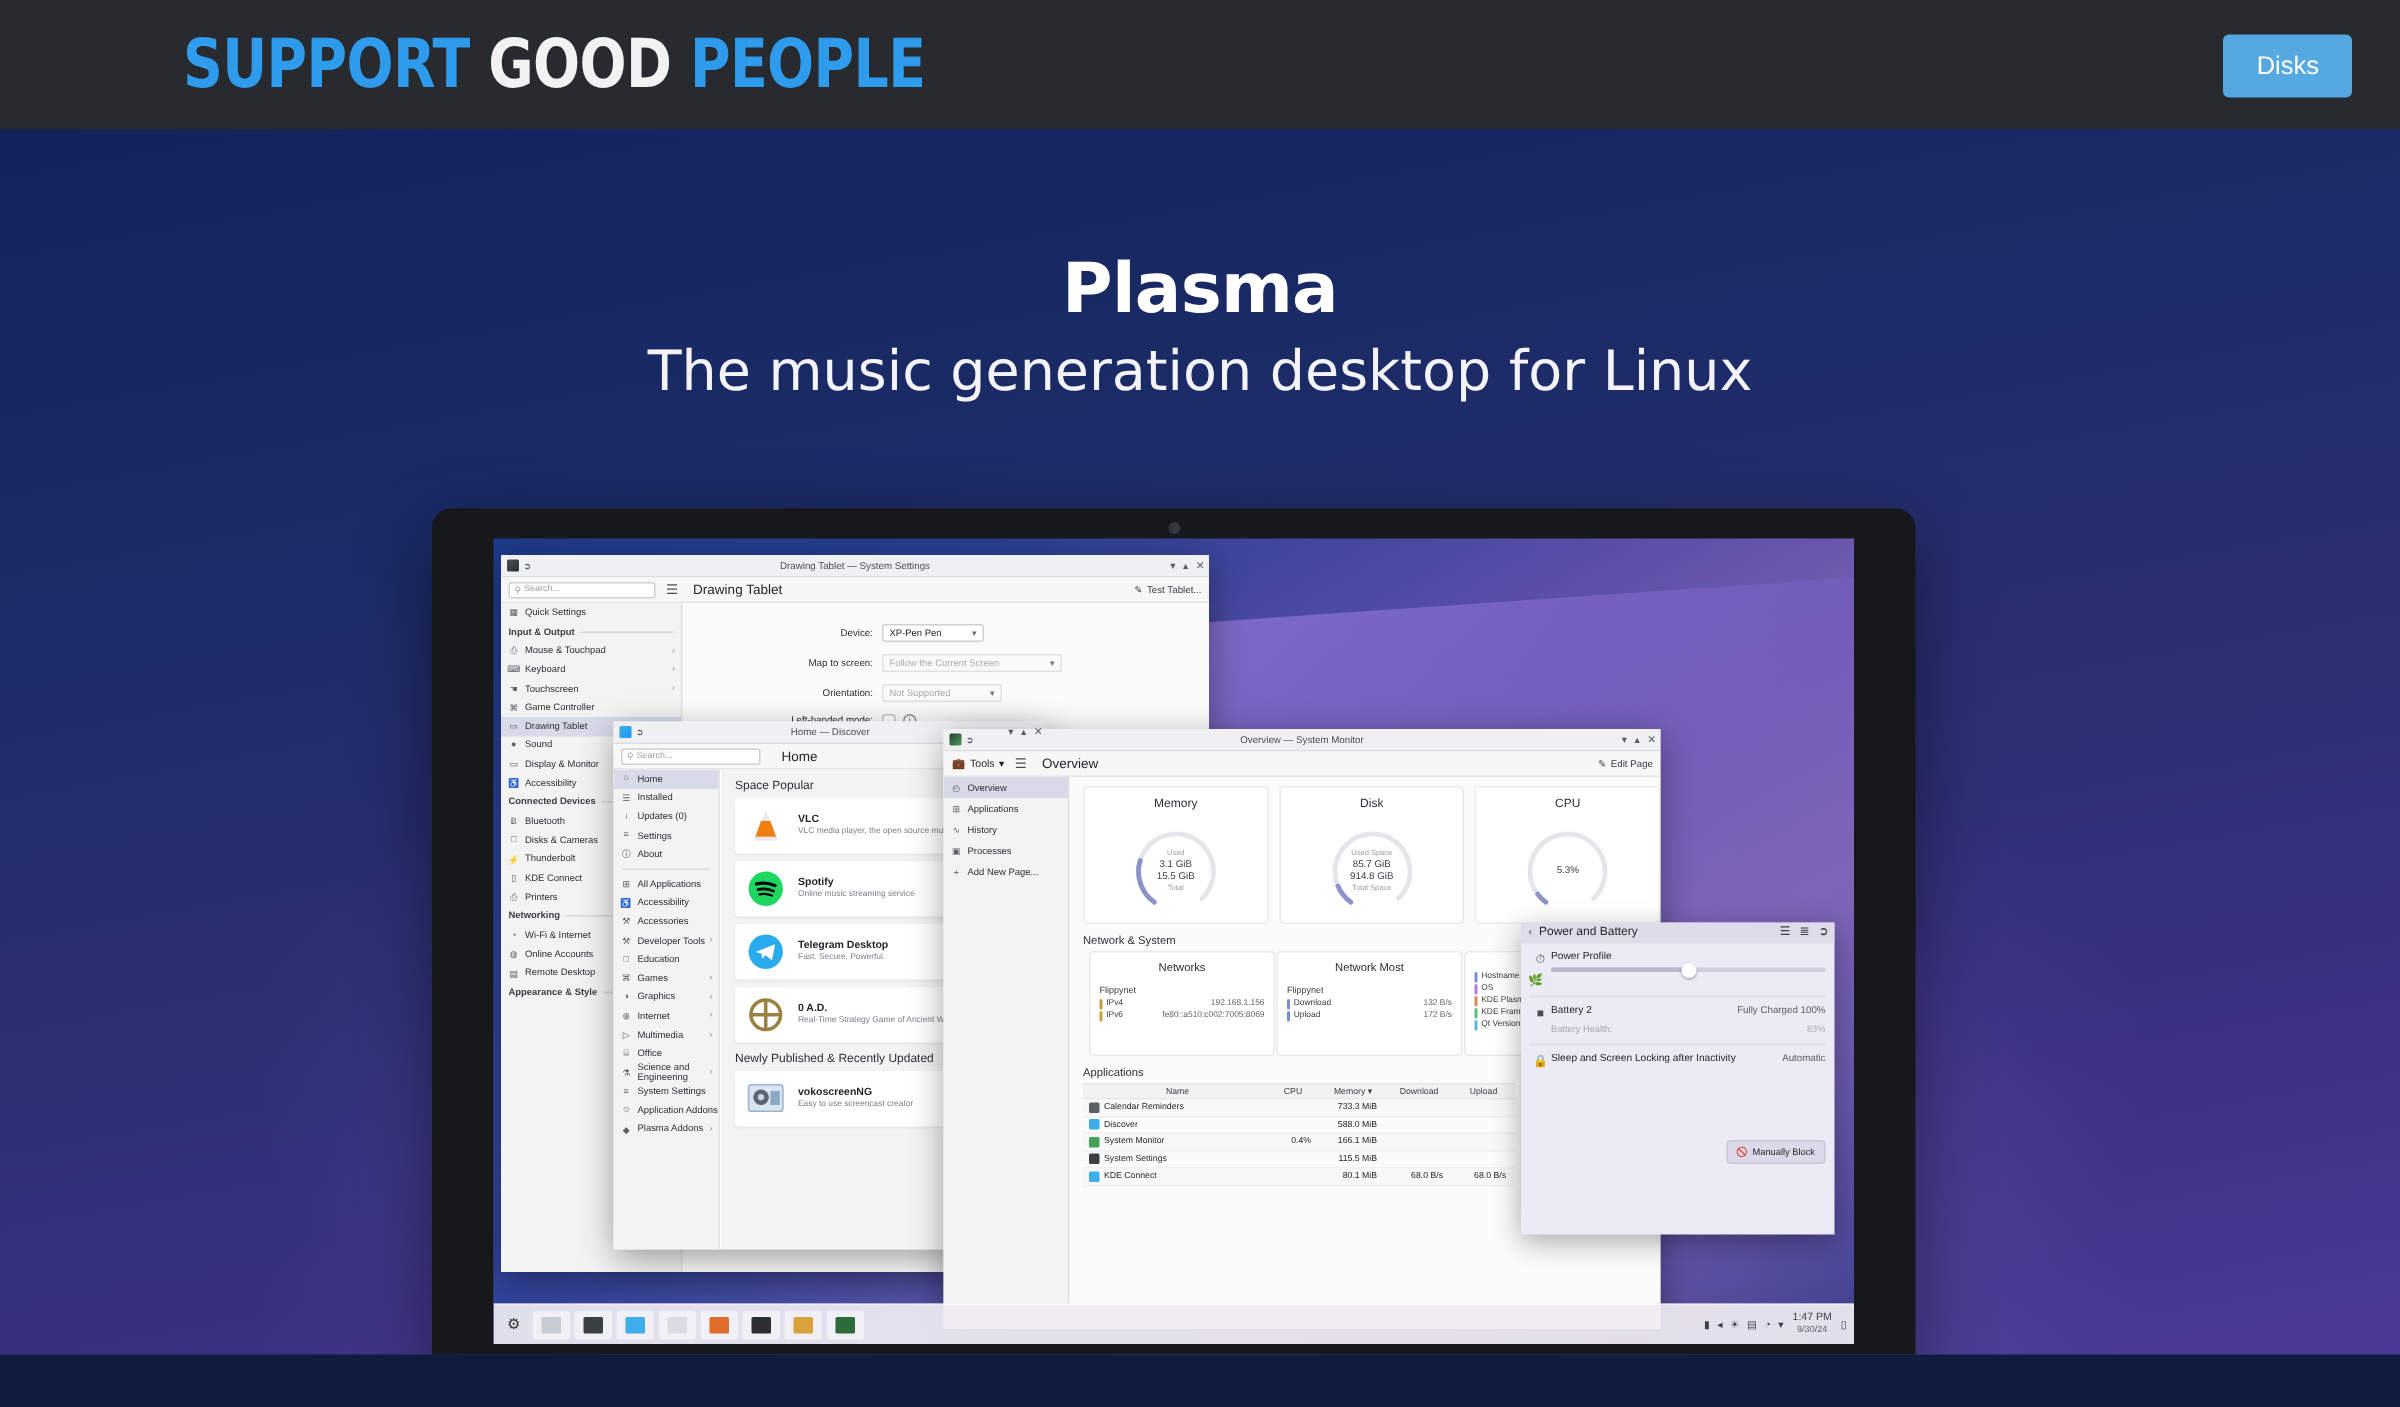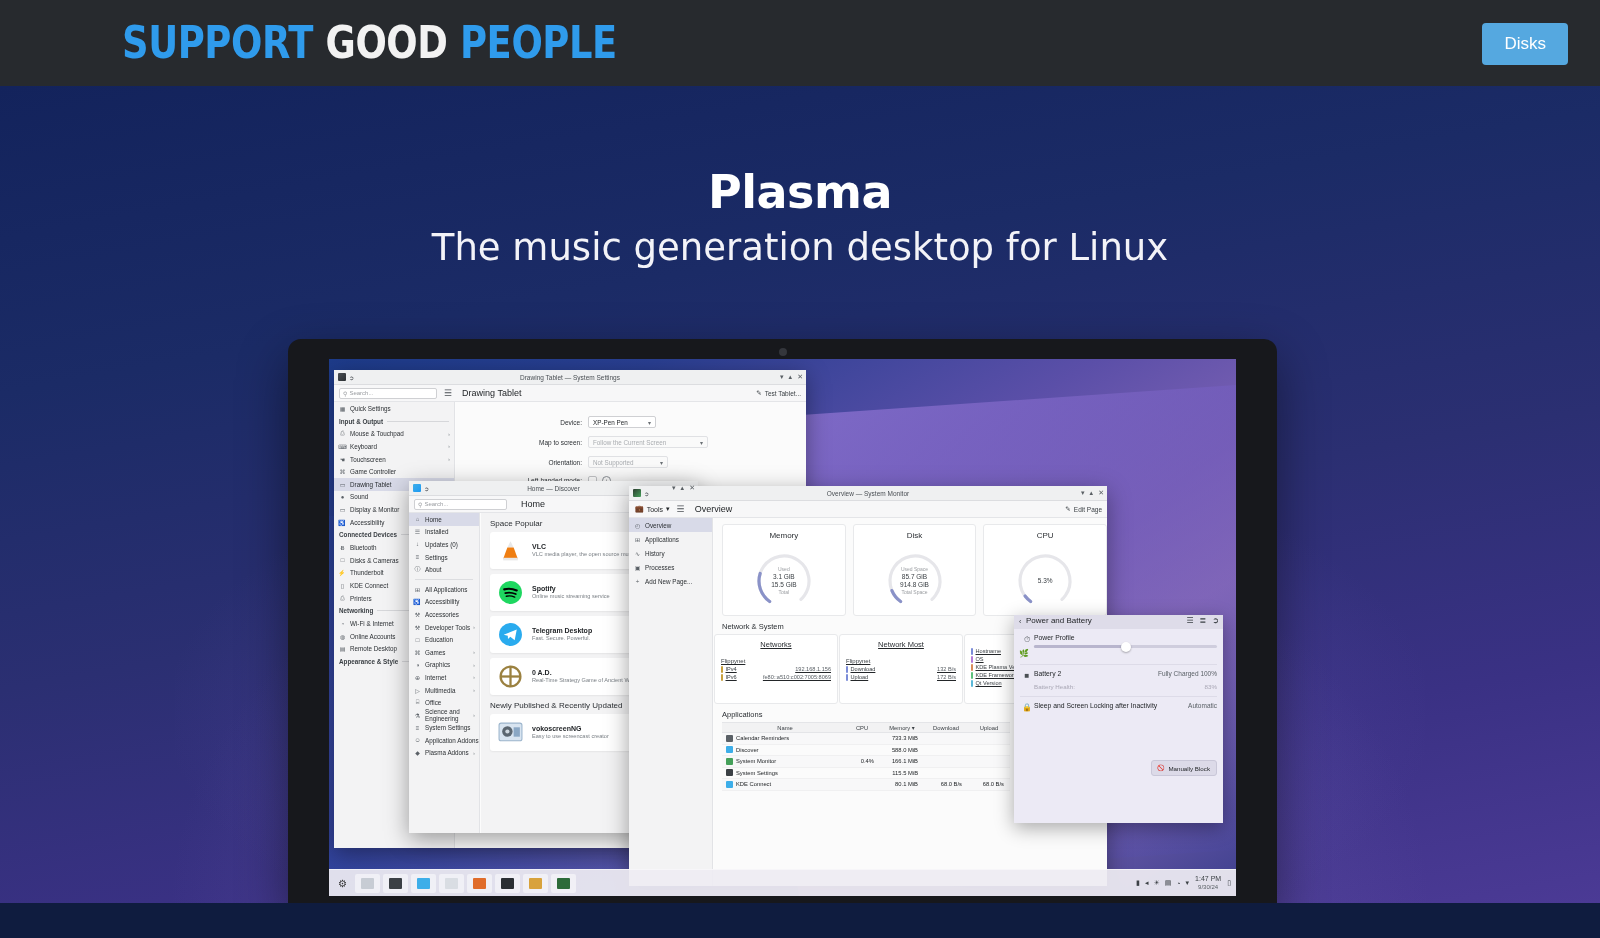--- a/index.html
+++ b/index.html
@@ -799,21 +799,21 @@
                   <div class="donut"><svg viewBox="0 0 60 60" width="60" height="60" style="transform:rotate(125deg)">
                       <circle cx="30" cy="30" r="25" fill="none" stroke="#e6e6ea" stroke-width="3.2" stroke-dasharray="122.52211349000194 157.07963267948966" stroke-linecap="round"></circle>
                       <circle cx="30" cy="30" r="25" fill="none" stroke="#8a92c8" stroke-width="3.2" stroke-dasharray="7.853981633974484 157.07963267948966" stroke-linecap="round"></circle>
                     </svg><div class="donut-label">
                       <div class="dl-lg">5.3%</div>
                     </div></div>
                 </div>
               </div>
 
             <div class="sm-section">Network &amp; System</div>
-            <div style="display:flex; gap:1px; margin-left:0;text-decoration:underline;">
+            <div style="display:flex; gap:1px; margin-left:12px;">
               <div class="net-card" style="width:124px;">
                 <div class="net-title">Networks</div>
                 <div class="net-grp">Flippynet</div>
                 <div id="net-rows">
                     <div class="net-row">
                       <span class="net-bar" style="background: rgb(200, 160, 60);"></span>
                       <span class="net-k">IPv4</span>
                       <span class="net-v">192.168.1.156</span>
                     </div>
                     <div class="net-row">

